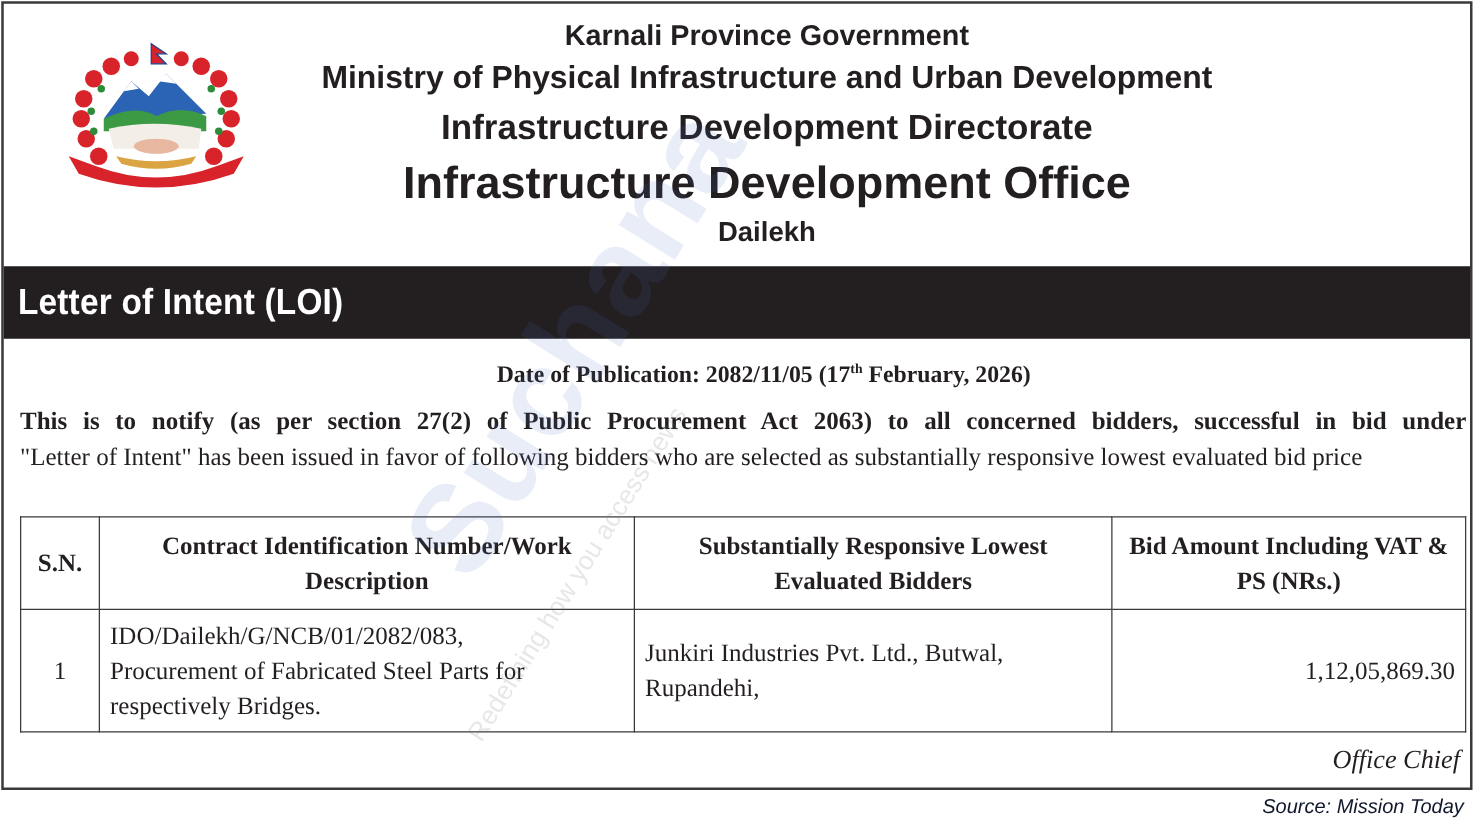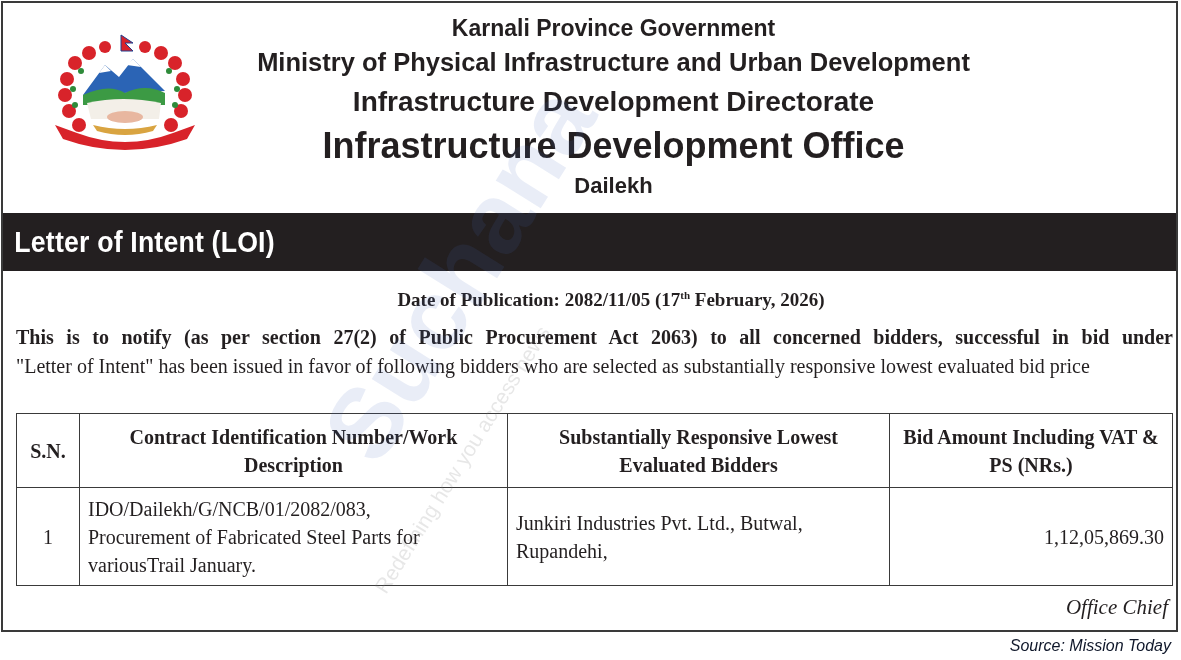--- a/index.html
+++ b/index.html
@@ -113,21 +113,21 @@
         <th class="c-bid">Substantially Responsive Lowest Evaluated Bidders</th>
         <th>Bid Amount Including VAT &amp; PS (NRs.)</th>
       </tr>
     </thead>
     <tbody>
       <tr>
         <td class="c-sn">1</td>
         <td class="c-desc">
           <div>IDO/Dailekh/G/NCB/01/2082/083,</div>
           <div>Procurement of Fabricated Steel Parts for</div>
-          <div>variousTrail January.</div>
+          <div>respectively Bridges.</div>
         </td>
         <td class="c-bid">
           <div>Junkiri Industries Pvt. Ltd., Butwal,</div>
           <div>Rupandehi,</div>
         </td>
         <td class="c-amt">1,12,05,869.30</td>
       </tr>
     </tbody>
   </table>
 

